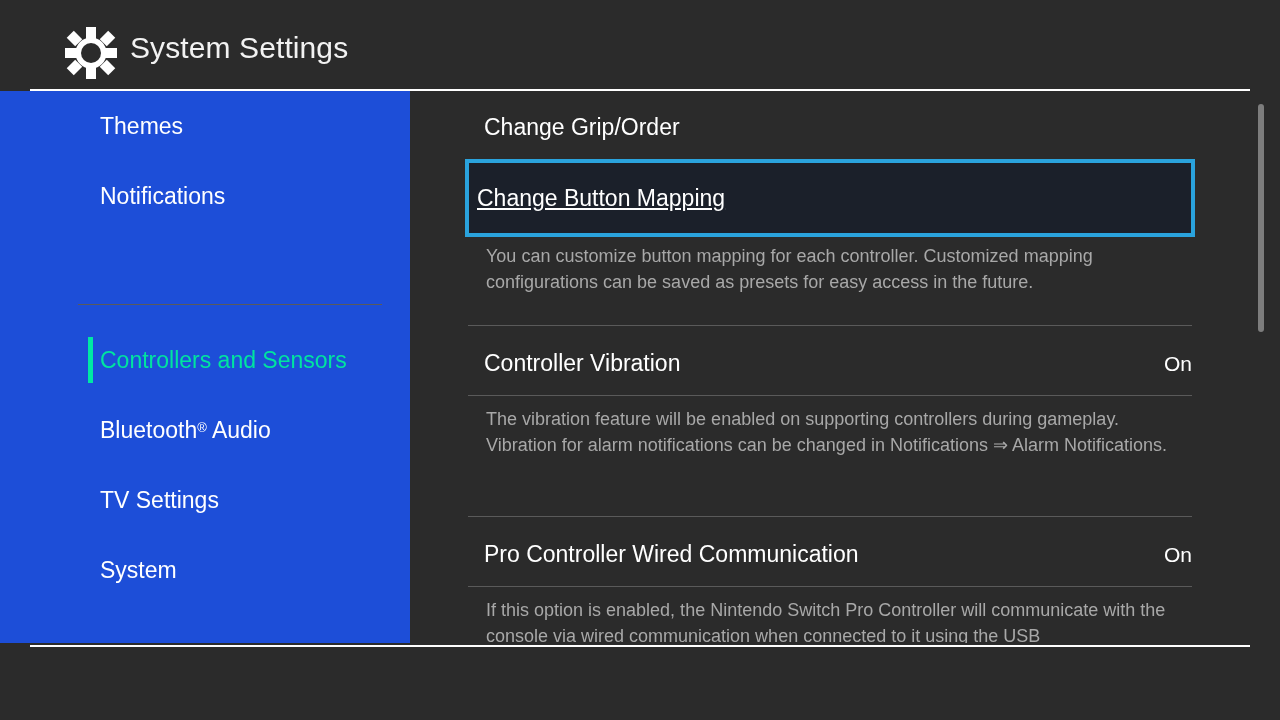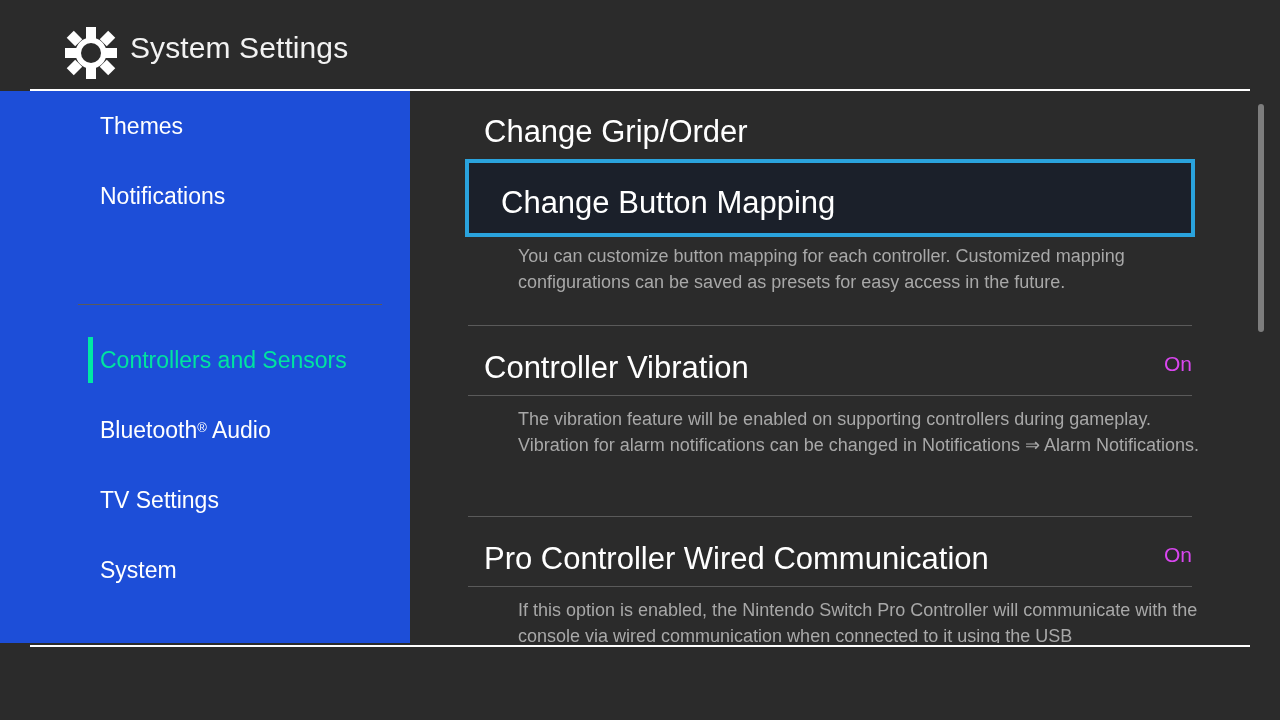--- a/index.html
+++ b/index.html
@@ -75,49 +75,48 @@
   }
 
   
   .content {
     position: absolute; left: 410px; top: 91px;
     width: 870px; height: 552px;
     overflow: hidden;
   }
   .row-title {
     position: absolute;
-    font-size: 31px; color: #ffffff;
+    font-size: 23px; color: #ffffff;
     white-space: nowrap;
     font-weight: 400;
   }
   .row-value {
     position: absolute; right: 88px;
-    font-size: 21px; color: #d946ef;
+    font-size: 21px; color: #ffffff;
     font-weight: 400;
   }
   .row-desc {
     position: absolute; left: 76px;
     width: 690px;
     font-size: 18px; line-height: 26px;
     color: #a8a8a8;
     font-weight: 400;
-    margin-left: 32px;
   }
   .content-divider {
     position: absolute; left: 58px;
     width: 724px; height: 1px;
     background: #5a5a5a;
   }
   .selected-row {
     position: absolute; left: 55px;
     width: 730px;
     background: #1b202a;
     border: 4px solid #2aa3dd;
   }
-  .selected-row .row-title { left: 32px; }
+  .selected-row .row-title { left: 8px; text-decoration: underline; }
 
   
   .scroll-track {
     position: absolute; right: 16px; top: 100px;
     width: 6px; height: 540px;
   }
   .scroll-thumb {
     position: absolute; right: 16px; top: 104px;
     width: 6px; height: 228px;
     background: #7d7d7d;

